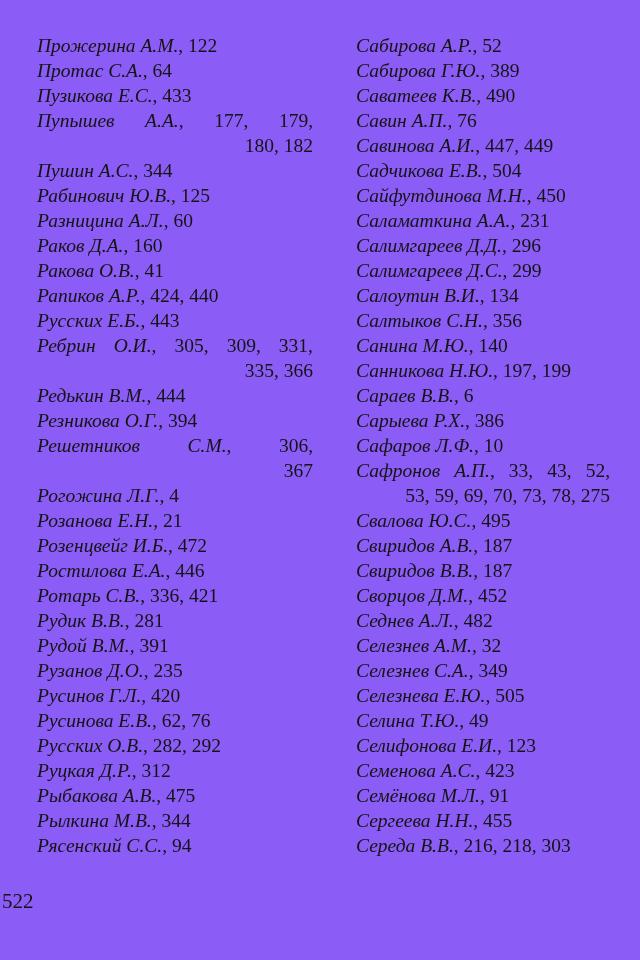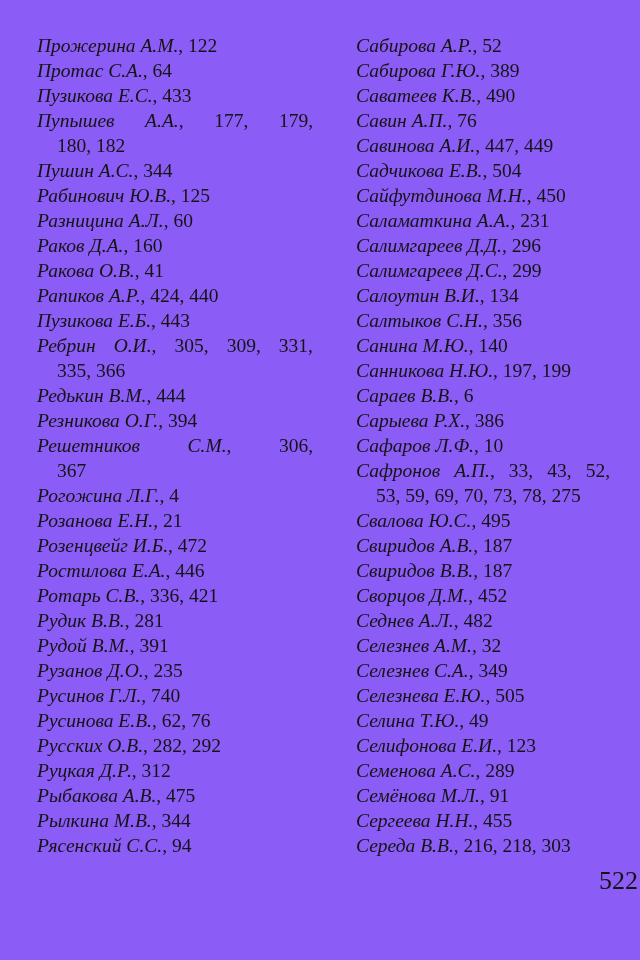--- a/index.html
+++ b/index.html
@@ -29,69 +29,70 @@
     white-space: normal;
   }
   .line .author {
     font-style: italic;
   }
   .line .refs {
     font-style: normal;
   }
   .line.cont {
     padding-left: 20px;
+    text-align: right;
   }
   .line.just {
     text-align: justify;
     text-align-last: justify;
     font-family: Liberation Serif, serif;
   }
   .folio {
     position: absolute;
-    top: 868px;
+    top: 889px;
     left: 2px;
     width: 636px;
-    text-align: right;
-    font-size: 26px;
+    text-align: left;
+    font-size: 21px;
     line-height: 25px;
     font-style: normal;
   }
 </style>
 </head>
 <body>
 
 <div class="page">
   <div class="col col-left">
       <div class="line"><span class="author">Прожерина А.М.</span><span class="refs">, 122</span></div>
       <div class="line"><span class="author">Протас С.А.</span><span class="refs">, 64</span></div>
       <div class="line"><span class="author">Пузикова Е.С.</span><span class="refs">, 433</span></div>
       <div class="line just"><span class="author">Пупышев А.А.</span><span class="refs">, 177, 179,</span></div>
       <div class="line cont"><span class="refs">180, 182</span></div>
       <div class="line"><span class="author">Пушин А.С.</span><span class="refs">, 344</span></div>
       <div class="line"><span class="author">Рабинович Ю.В.</span><span class="refs">, 125</span></div>
       <div class="line"><span class="author">Разницина А.Л.</span><span class="refs">, 60</span></div>
       <div class="line"><span class="author">Раков Д.А.</span><span class="refs">, 160</span></div>
       <div class="line"><span class="author">Ракова О.В.</span><span class="refs">, 41</span></div>
       <div class="line"><span class="author">Рапиков А.Р.</span><span class="refs">, 424, 440</span></div>
-      <div class="line"><span class="author">Пузикова Е.Б.</span><span class="refs">, 443</span></div>
+      <div class="line"><span class="author">Русских Е.Б.</span><span class="refs">, 443</span></div>
       <div class="line just"><span class="author">Ребрин О.И.</span><span class="refs">, 305, 309, 331,</span></div>
       <div class="line cont"><span class="refs">335, 366</span></div>
       <div class="line"><span class="author">Редькин В.М.</span><span class="refs">, 444</span></div>
       <div class="line"><span class="author">Резникова О.Г.</span><span class="refs">, 394</span></div>
       <div class="line just"><span class="author">Решетников С.М.</span><span class="refs">, 306,</span></div>
       <div class="line cont"><span class="refs">367</span></div>
       <div class="line"><span class="author">Рогожина Л.Г.</span><span class="refs">, 4</span></div>
       <div class="line"><span class="author">Розанова Е.Н.</span><span class="refs">, 21</span></div>
       <div class="line"><span class="author">Розенцвейг И.Б.</span><span class="refs">, 472</span></div>
       <div class="line"><span class="author">Ростилова Е.А.</span><span class="refs">, 446</span></div>
       <div class="line"><span class="author">Ротарь С.В.</span><span class="refs">, 336, 421</span></div>
       <div class="line"><span class="author">Рудик В.В.</span><span class="refs">, 281</span></div>
       <div class="line"><span class="author">Рудой В.М.</span><span class="refs">, 391</span></div>
       <div class="line"><span class="author">Рузанов Д.О.</span><span class="refs">, 235</span></div>
-      <div class="line"><span class="author">Русинов Г.Л.</span><span class="refs">, 740</span></div>
+      <div class="line"><span class="author">Русинов Г.Л.</span><span class="refs">, 420</span></div>
       <div class="line"><span class="author">Русинова Е.В.</span><span class="refs">, 62, 76</span></div>
       <div class="line"><span class="author">Русских О.В.</span><span class="refs">, 282, 292</span></div>
       <div class="line"><span class="author">Руцкая Д.Р.</span><span class="refs">, 312</span></div>
       <div class="line"><span class="author">Рыбакова А.В.</span><span class="refs">, 475</span></div>
       <div class="line"><span class="author">Рылкина М.В.</span><span class="refs">, 344</span></div>
       <div class="line"><span class="author">Рясенский С.С.</span><span class="refs">, 94</span></div>
     </div>
   <div class="col col-right">
       <div class="line"><span class="author">Сабирова А.Р.</span><span class="refs">, 52</span></div>
       <div class="line"><span class="author">Сабирова Г.Ю.</span><span class="refs">, 389</span></div>
@@ -115,19 +116,19 @@
       <div class="line"><span class="author">Свалова Ю.С.</span><span class="refs">, 495</span></div>
       <div class="line"><span class="author">Свиридов А.В.</span><span class="refs">, 187</span></div>
       <div class="line"><span class="author">Свиридов В.В.</span><span class="refs">, 187</span></div>
       <div class="line"><span class="author">Сворцов Д.М.</span><span class="refs">, 452</span></div>
       <div class="line"><span class="author">Седнев А.Л.</span><span class="refs">, 482</span></div>
       <div class="line"><span class="author">Селезнев А.М.</span><span class="refs">, 32</span></div>
       <div class="line"><span class="author">Селезнев С.А.</span><span class="refs">, 349</span></div>
       <div class="line"><span class="author">Селезнева Е.Ю.</span><span class="refs">, 505</span></div>
       <div class="line"><span class="author">Селина Т.Ю.</span><span class="refs">, 49</span></div>
       <div class="line"><span class="author">Селифонова Е.И.</span><span class="refs">, 123</span></div>
-      <div class="line"><span class="author">Семенова А.С.</span><span class="refs">, 289</span></div>
+      <div class="line"><span class="author">Семенова А.С.</span><span class="refs">, 423</span></div>
       <div class="line"><span class="author">Семёнова М.Л.</span><span class="refs">, 91</span></div>
       <div class="line"><span class="author">Сергеева Н.Н.</span><span class="refs">, 455</span></div>
       <div class="line"><span class="author">Середа В.В.</span><span class="refs">, 216, 218, 303</span></div>
     </div>
   <div class="folio">522</div>
 </div>
 
 </body></html>

